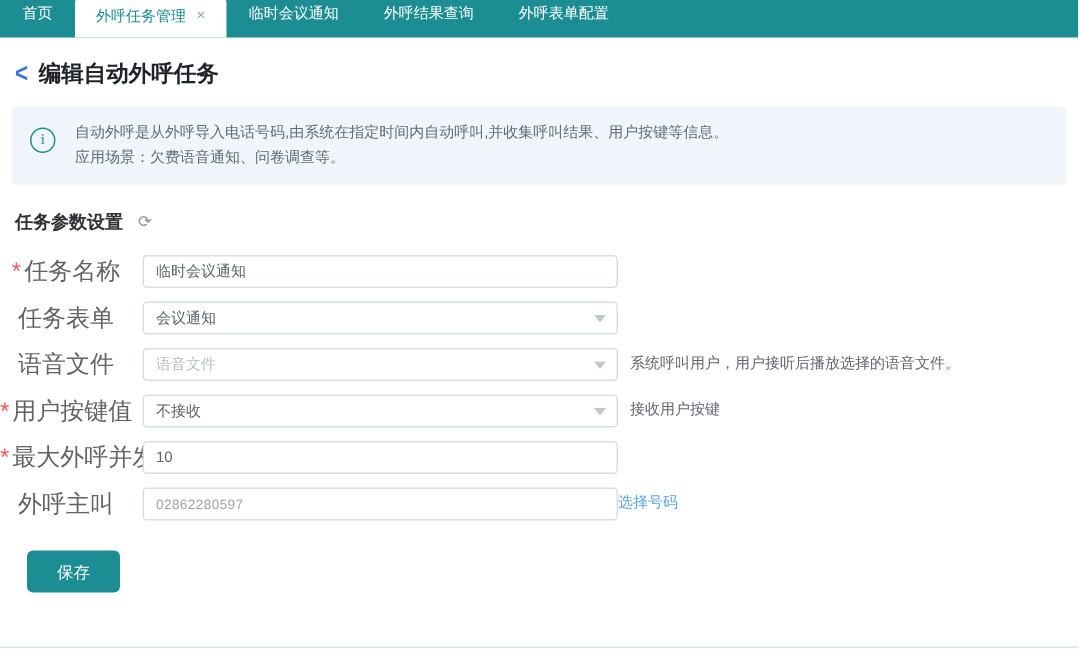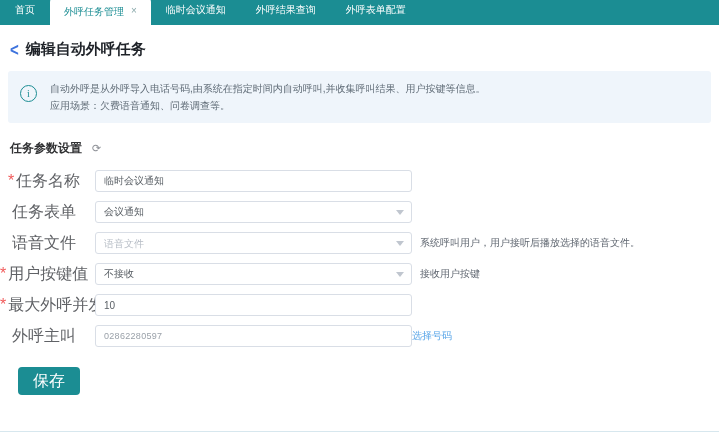--- a/index.html
+++ b/index.html
@@ -41,21 +41,21 @@
   .ctl::placeholder{color:#b7bdc6;}
   .select .ctl{}
   .caret{position:absolute;right:8px;top:9px;width:0;height:0;
        border-left:4px solid transparent;border-right:4px solid transparent;
        border-top:5px solid #c0c6cf;pointer-events:none;}
   .phone{font-size:9px;color:#9aa1a9;letter-spacing:.3px;}
   .hint{margin-left:8px;font-size:10px;color:#5f6670;line-height:22px;white-space:nowrap;}
   .link{margin-left:0;font-size:10px;color:#58a5e8;line-height:22px;cursor:pointer;white-space:nowrap;}
   
   .save-btn{margin:11px 0 0 18px;background:#1b8d93;color:#fff;border:none;
-       border-radius:4px;font-size:16px;width:62px;height:28px;cursor:pointer;
+       border-radius:4px;font-size:11px;width:62px;height:28px;cursor:pointer;
        font-family:inherit;}
   .footline{position:absolute;left:0;right:0;bottom:3px;border-top:1px solid #d7e7ee;}
 </style>
 </head>
 <body>
 
 <div class="screen">
 
   
   <div class="tabbar">

